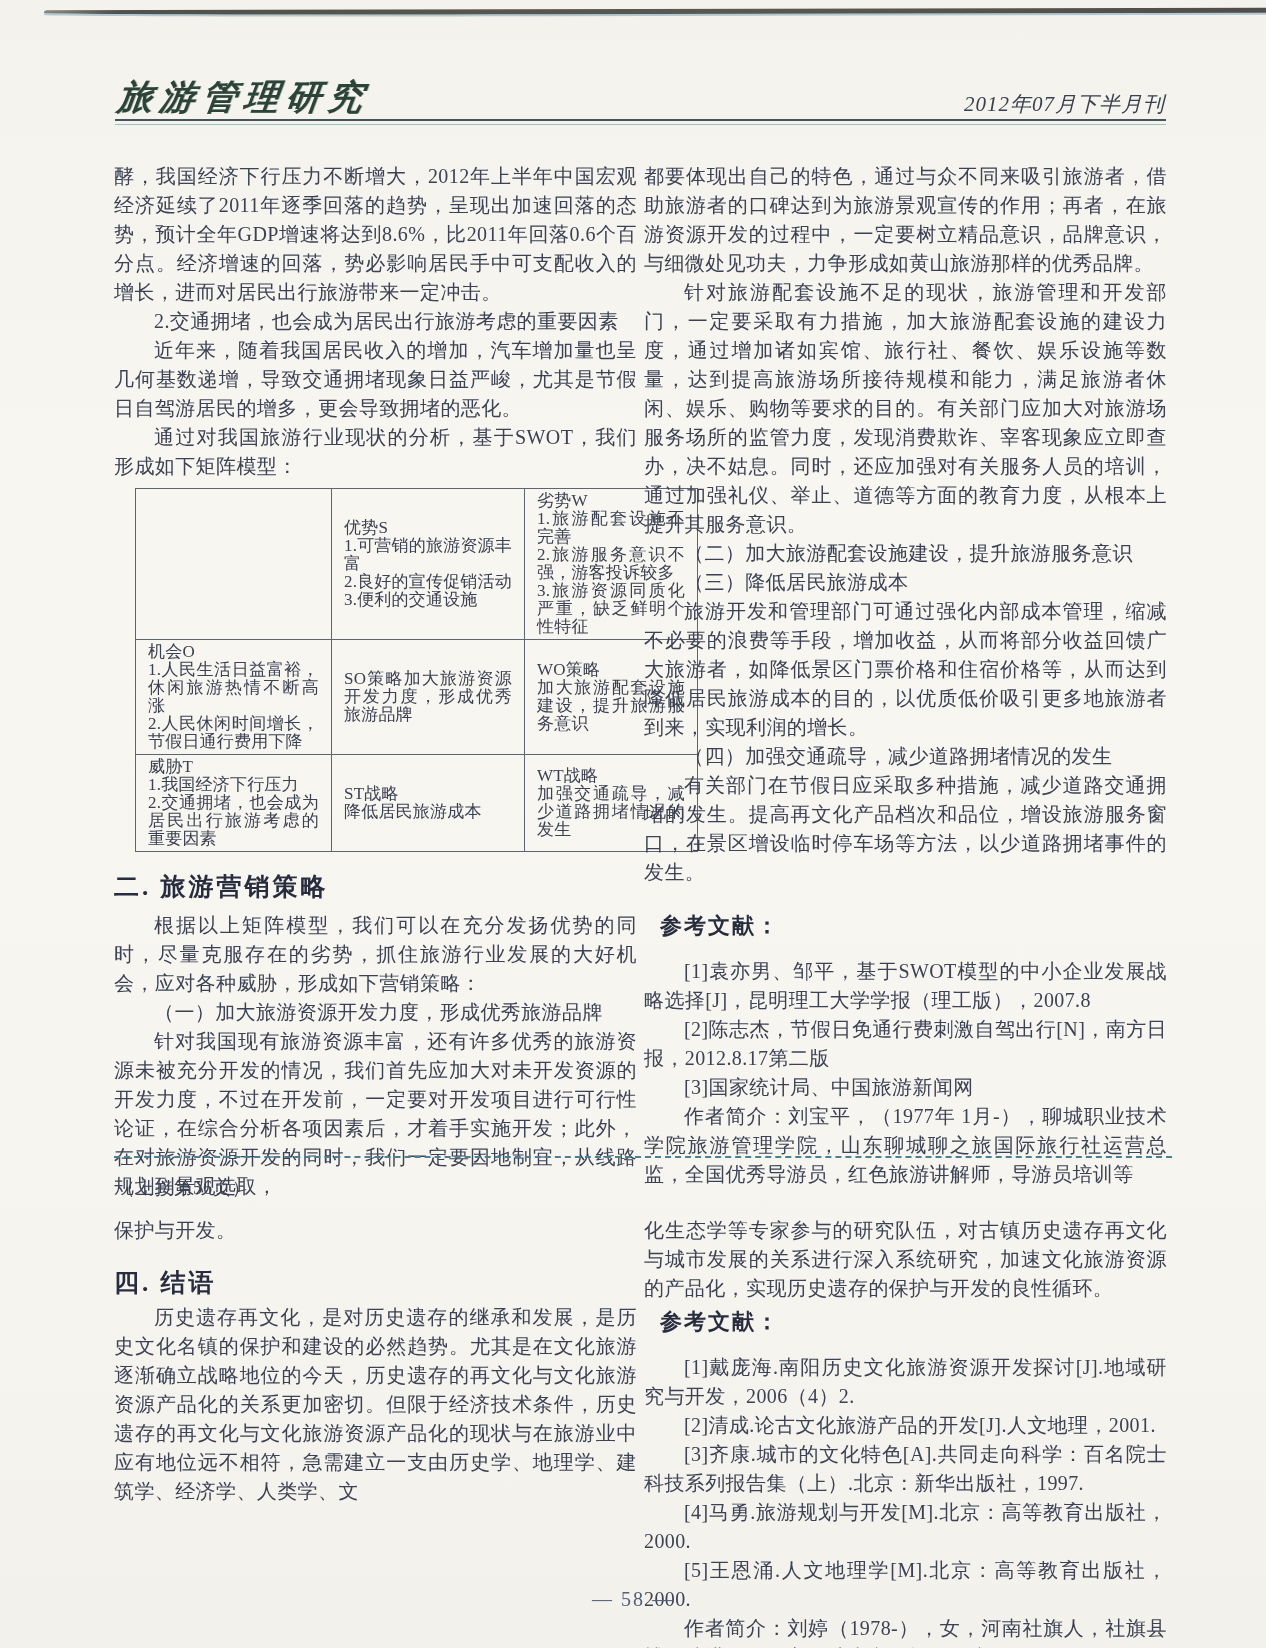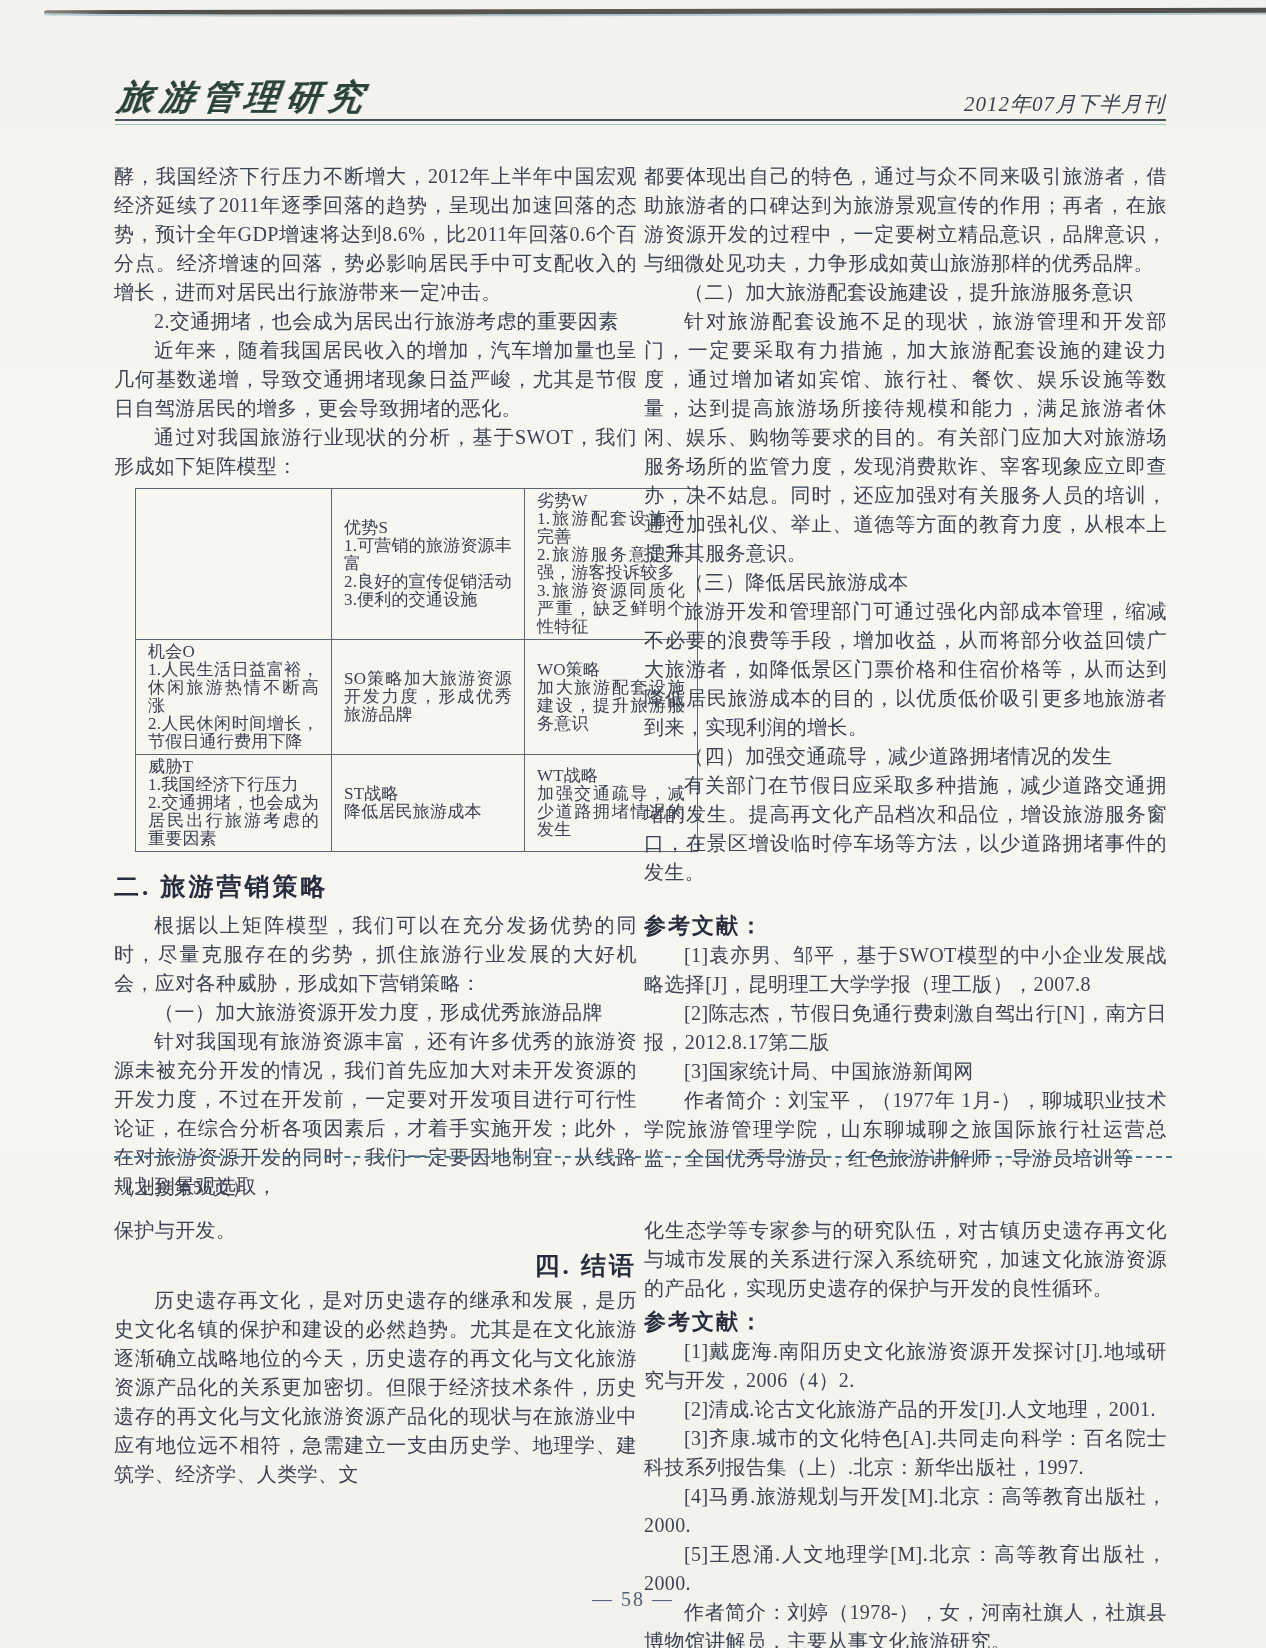--- a/index.html
+++ b/index.html
@@ -48,21 +48,21 @@
     font-size:17px;line-height:18px;letter-spacing:.2px;
     white-space:pre-line;vertical-align:middle;color:#3b4152;
     overflow:hidden;
   }
   td.cw1{width:171px;margin-top:48px;} td.cw2{width:168px;} td.cw3{width:148px;}
   .sec-h{
     margin:18px 0 8px;font-size:25px;font-weight:bold;color:#272d3e;
     letter-spacing:3px;text-align:left;
   }
   .refs-h{
-    margin:0;font-size:22px;font-weight:bold;color:#272d3e;
+    margin:16px;font-size:22px;font-weight:bold;color:#272d3e;
     letter-spacing:2px;text-align:left;
   }
   .refs-top-gap{margin-top:24px;}
   .refs-small-gap{margin-top:4px;}
   .dash-divider{
     position:absolute;left:114px;right:94px;top:1156px;height:0;
     border-top:2px dashed #4a8093;
   }
   .cont-note{
     position:absolute;left:117px;top:1176px;
@@ -124,42 +124,42 @@
     </table>
 
     <h2 class="sec-h">二. 旅游营销策略</h2>
     <p class="body-p ind">根据以上矩阵模型，我们可以在充分发扬优势的同时，尽量克服存在的劣势，抓住旅游行业发展的大好机会，应对各种威胁，形成如下营销策略：</p>
     <p class="body-p ind">（一）加大旅游资源开发力度，形成优秀旅游品牌</p>
     <p class="body-p ind">针对我国现有旅游资源丰富，还有许多优秀的旅游资源未被充分开发的情况，我们首先应加大对未开发资源的开发力度，不过在开发前，一定要对开发项目进行可行性论证，在综合分析各项因素后，才着手实施开发；此外，在对旅游资源开发的同时，我们一定要因地制宜，从线路规划到景观选取，</p>
   </div>
 
   <div class="col a1r">
     <p class="body-p">都要体现出自己的特色，通过与众不同来吸引旅游者，借助旅游者的口碑达到为旅游景观宣传的作用；再者，在旅游资源开发的过程中，一定要树立精品意识，品牌意识，与细微处见功夫，力争形成如黄山旅游那样的优秀品牌。</p>
+    <p class="body-p ind">针对旅游配套设施不足的现状，旅游管理和开发部门，一定要采取有力措施，加大旅游配套设施的建设力度，通过增加诸如宾馆、旅行社、餐饮、娱乐设施等数量，达到提高旅游场所接待规模和能力，满足旅游者休闲、娱乐、购物等要求的目的。有关部门应加大对旅游场服务场所的监管力度，发现消费欺诈、宰客现象应立即查办，决不姑息。同时，还应加强对有关服务人员的培训，通过加强礼仪、举止、道德等方面的教育力度，从根本上提升其服务意识。</p>
     <p class="body-p ind">（二）加大旅游配套设施建设，提升旅游服务意识</p>
-    <p class="body-p ind">针对旅游配套设施不足的现状，旅游管理和开发部门，一定要采取有力措施，加大旅游配套设施的建设力度，通过增加诸如宾馆、旅行社、餐饮、娱乐设施等数量，达到提高旅游场所接待规模和能力，满足旅游者休闲、娱乐、购物等要求的目的。有关部门应加大对旅游场服务场所的监管力度，发现消费欺诈、宰客现象应立即查办，决不姑息。同时，还应加强对有关服务人员的培训，通过加强礼仪、举止、道德等方面的教育力度，从根本上提升其服务意识。</p>
     <p class="body-p ind">（三）降低居民旅游成本</p>
     <p class="body-p ind">旅游开发和管理部门可通过强化内部成本管理，缩减不必要的浪费等手段，增加收益，从而将部分收益回馈广大旅游者，如降低景区门票价格和住宿价格等，从而达到降低居民旅游成本的目的，以优质低价吸引更多地旅游者到来，实现利润的增长。</p>
     <p class="body-p ind">（四）加强交通疏导，减少道路拥堵情况的发生</p>
     <p class="body-p ind">有关部门在节假日应采取多种措施，减少道路交通拥堵的发生。提高再文化产品档次和品位，增设旅游服务窗口，在景区增设临时停车场等方法，以少道路拥堵事件的发生。</p>
 
     <div>
       <h3 class="refs-h refs-top-gap">参考文献：</h3>
       <p class="body-p ind">[1]袁亦男、邹平，基于SWOT模型的中小企业发展战略选择[J]，昆明理工大学学报（理工版），2007.8</p>
       <p class="body-p ind">[2]陈志杰，节假日免通行费刺激自驾出行[N]，南方日报，2012.8.17第二版</p>
       <p class="body-p ind">[3]国家统计局、中国旅游新闻网</p>
       <p class="body-p ind">作者简介：刘宝平，（1977年 1月-），聊城职业技术学院旅游管理学院，山东聊城聊之旅国际旅行社运营总监，全国优秀导游员，红色旅游讲解师，导游员培训等</p>
     </div>
   </div>
 
   <div class="dash-divider"></div>
   <div class="cont-note">（上接第56页）</div>
 
   <div class="col a2l">
     <p class="body-p">保护与开发。</p>
-    <h2 class="sec-h" style="margin:4px 0 4px;text-align:right;">四. 结语</h2>
+    <h2 class="sec-h" style="margin:21px 0 4px;">四. 结语</h2>
     <p class="body-p ind">历史遗存再文化，是对历史遗存的继承和发展，是历史文化名镇的保护和建设的必然趋势。尤其是在文化旅游逐渐确立战略地位的今天，历史遗存的再文化与文化旅游资源产品化的关系更加密切。但限于经济技术条件，历史遗存的再文化与文化旅游资源产品化的现状与在旅游业中应有地位远不相符，急需建立一支由历史学、地理学、建筑学、经济学、人类学、文</p>
   </div>
 
   <div class="col a2r">
     <p class="body-p">化生态学等专家参与的研究队伍，对古镇历史遗存再文化与城市发展的关系进行深入系统研究，加速文化旅游资源的产品化，实现历史遗存的保护与开发的良性循环。</p>
     <div>
       <h3 class="refs-h refs-small-gap">参考文献：</h3>
       <p class="body-p ind">[1]戴庞海.南阳历史文化旅游资源开发探讨[J].地域研究与开发，2006（4）2.</p>
       <p class="body-p ind">[2]清成.论古文化旅游产品的开发[J].人文地理，2001.</p>
       <p class="body-p ind">[3]齐康.城市的文化特色[A].共同走向科学：百名院士科技系列报告集（上）.北京：新华出版社，1997.</p>

